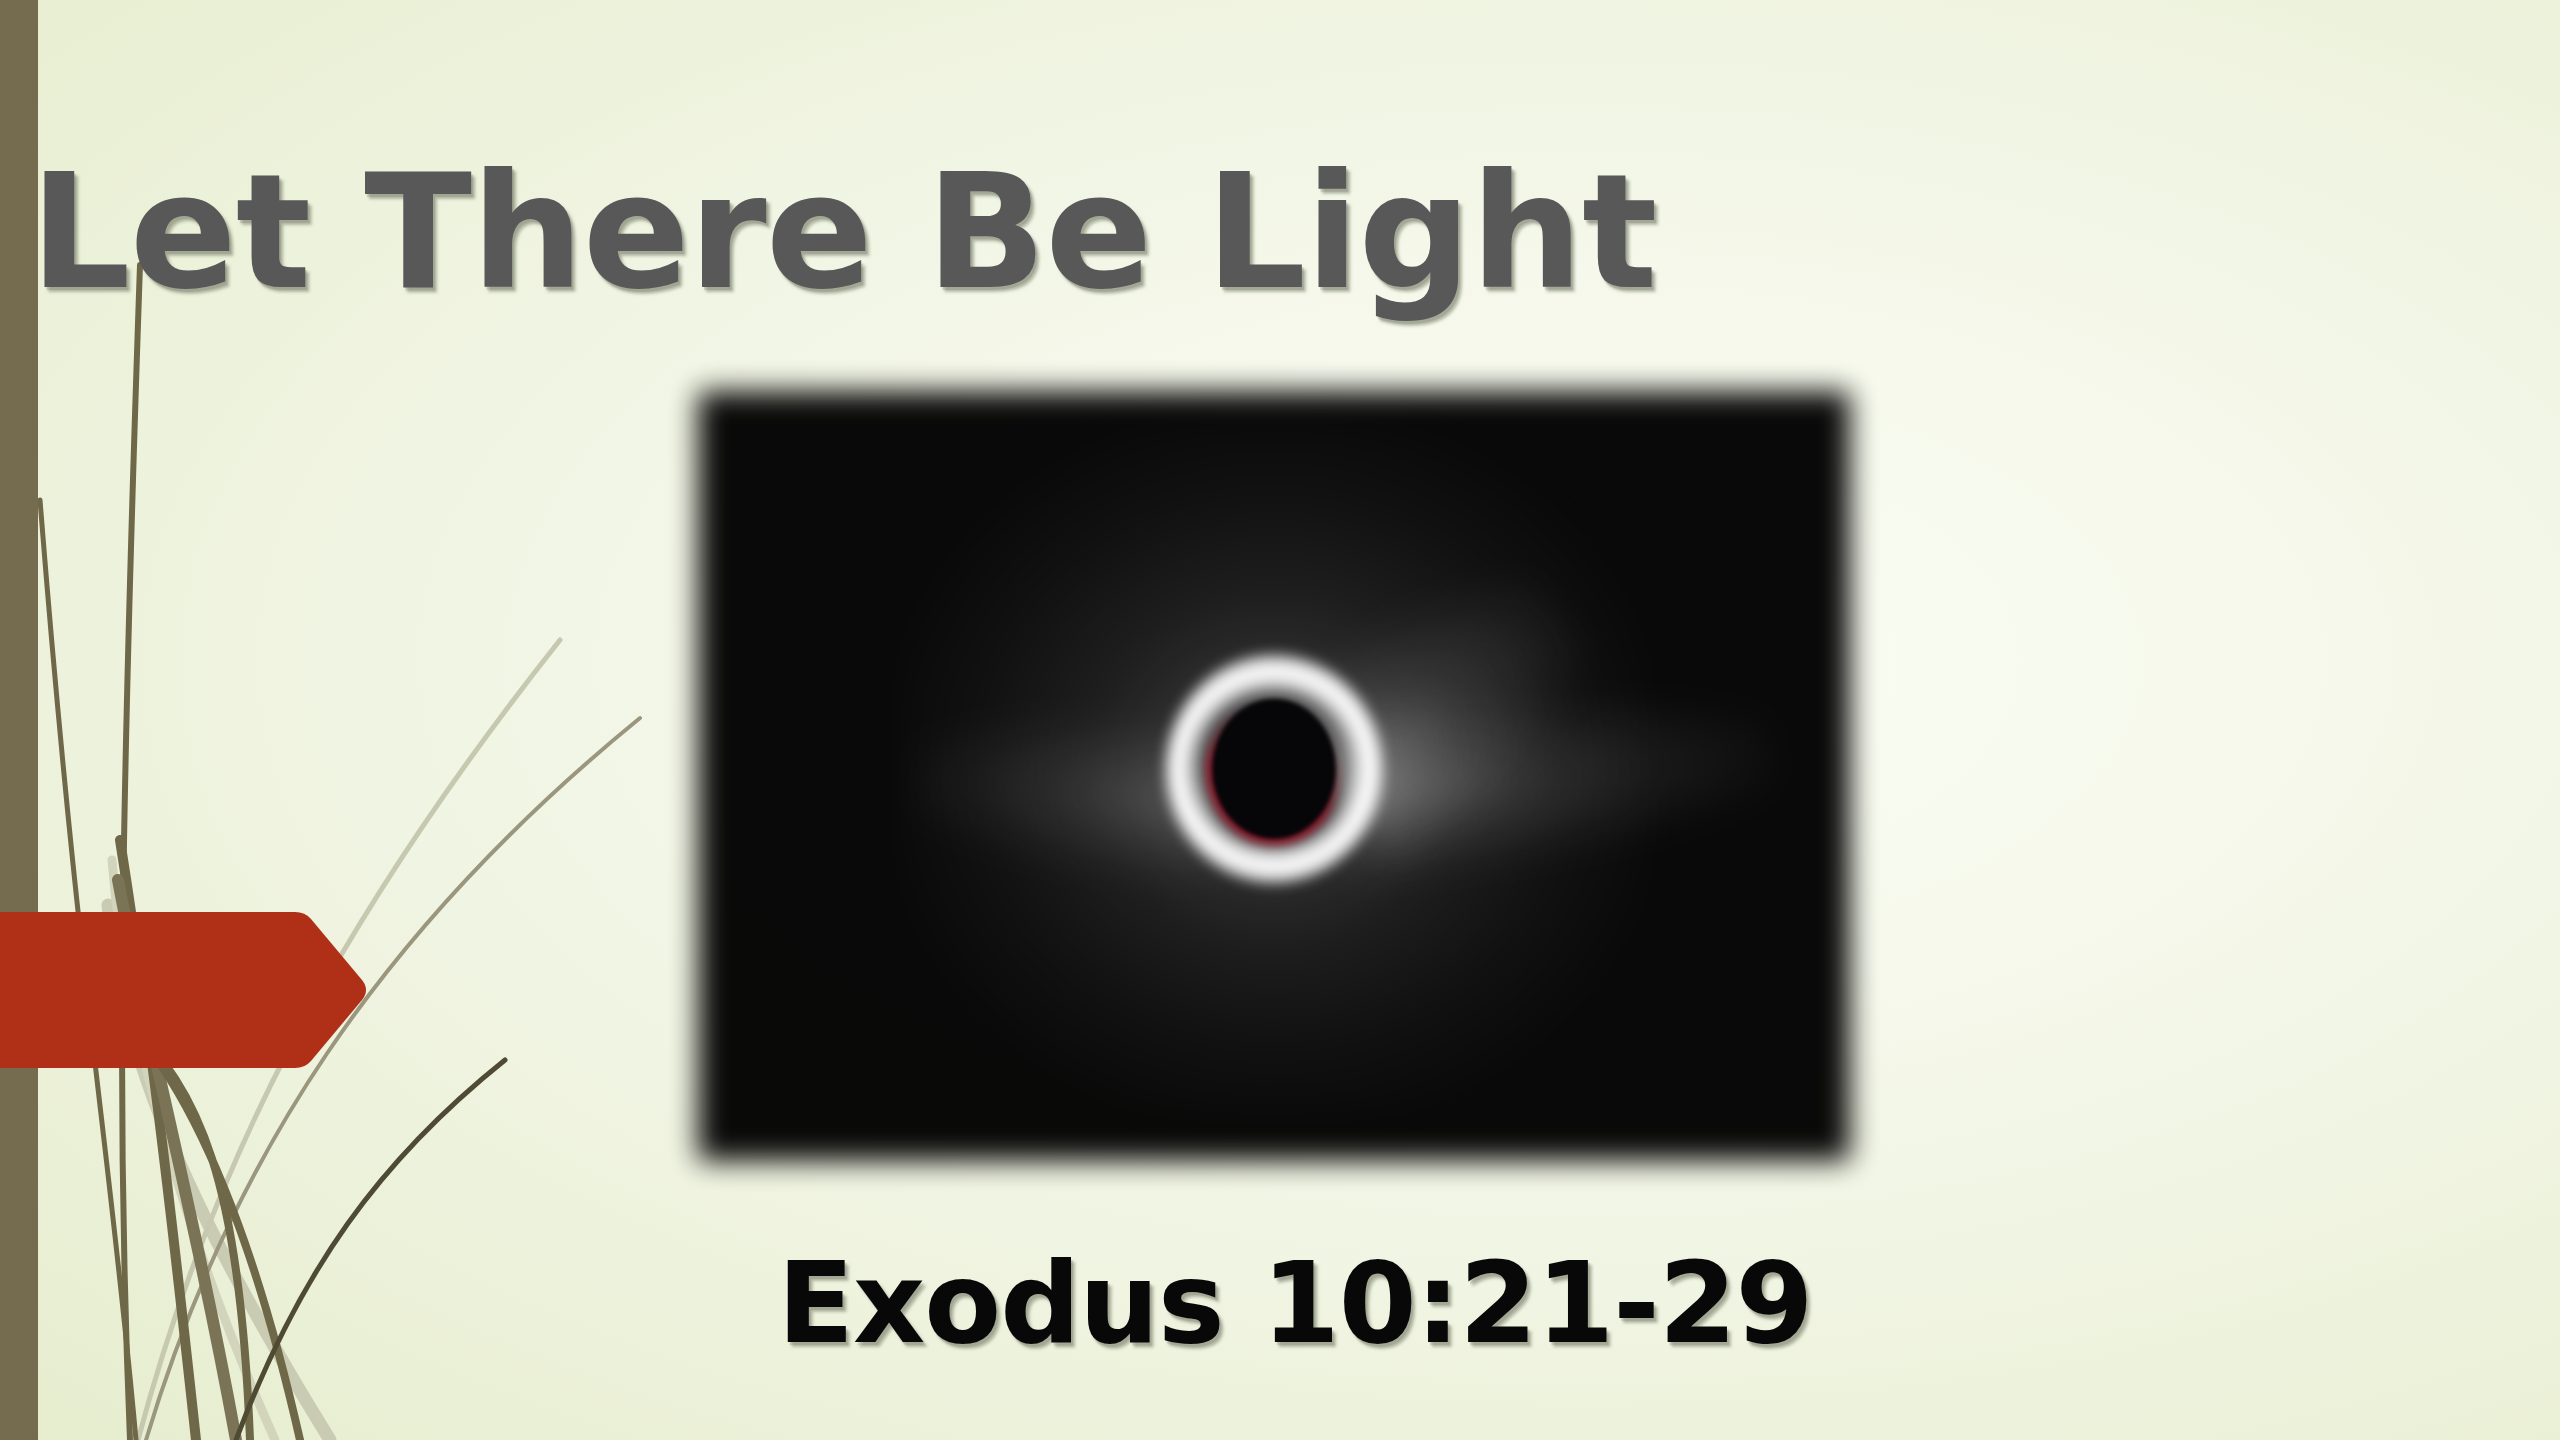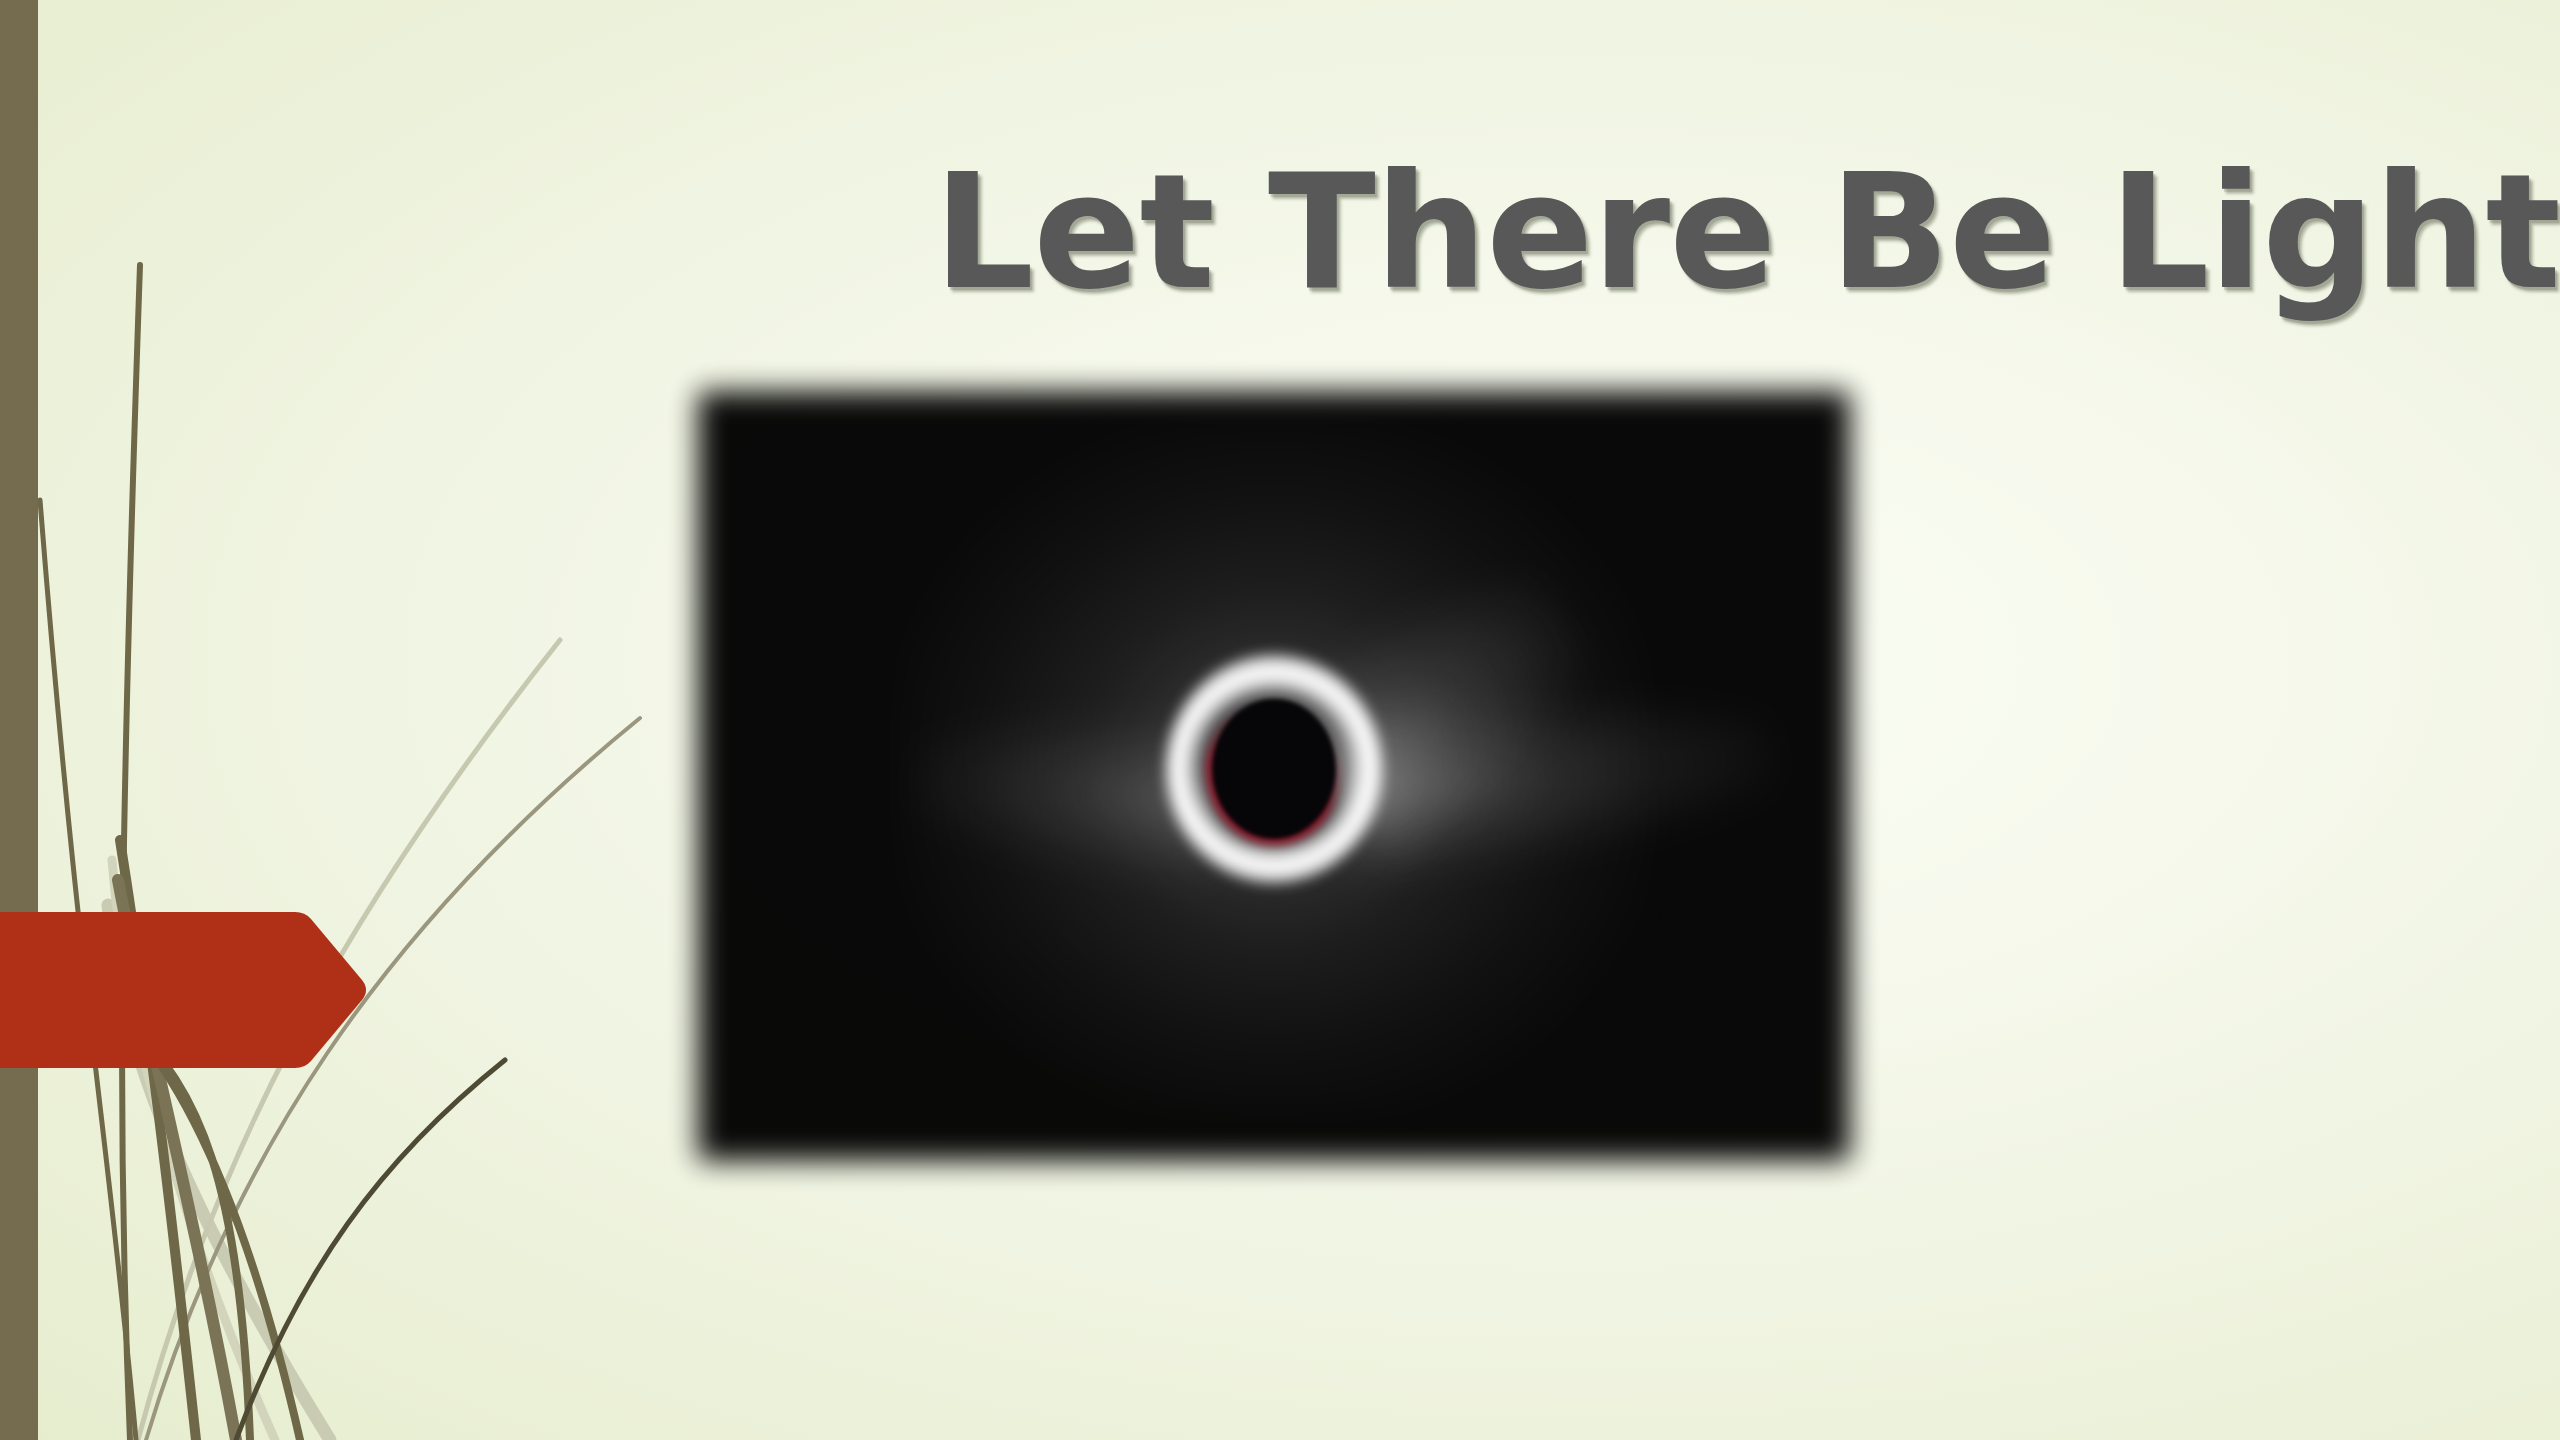--- a/index.html
+++ b/index.html
@@ -55,21 +55,21 @@
     top:908px;
     width:370px;
     height:164px;
   }
 
   
   .title {
     position:absolute;
     left:0; right:0;
     top:150px;
-    text-align:right;
+    text-align:left;
     font-family:"DejaVu Sans", sans-serif;
     font-weight:bold;
     font-size:158px;
     line-height:1.05;
     letter-spacing:-1px;
     color:#585858;
     text-shadow:
       4px 5px 3px rgba(120,125,105,0.50),
       2px 3px 1px rgba(120,125,105,0.30);
     white-space:nowrap;
@@ -247,14 +247,15 @@
       <div class="corona-outer"></div>
       <div class="corona-streamer-l"></div>
       <div class="corona-streamer-r"></div>
       <div class="corona-streamer-ur"></div>
       <div class="corona-ring"></div>
       <div class="chromosphere"></div>
       <div class="moon"></div>
     </div>
   </div>
 
+  <div class="subtitle">Exodus 10:21-29</div>
 
 </div>
 
 </body></html>

